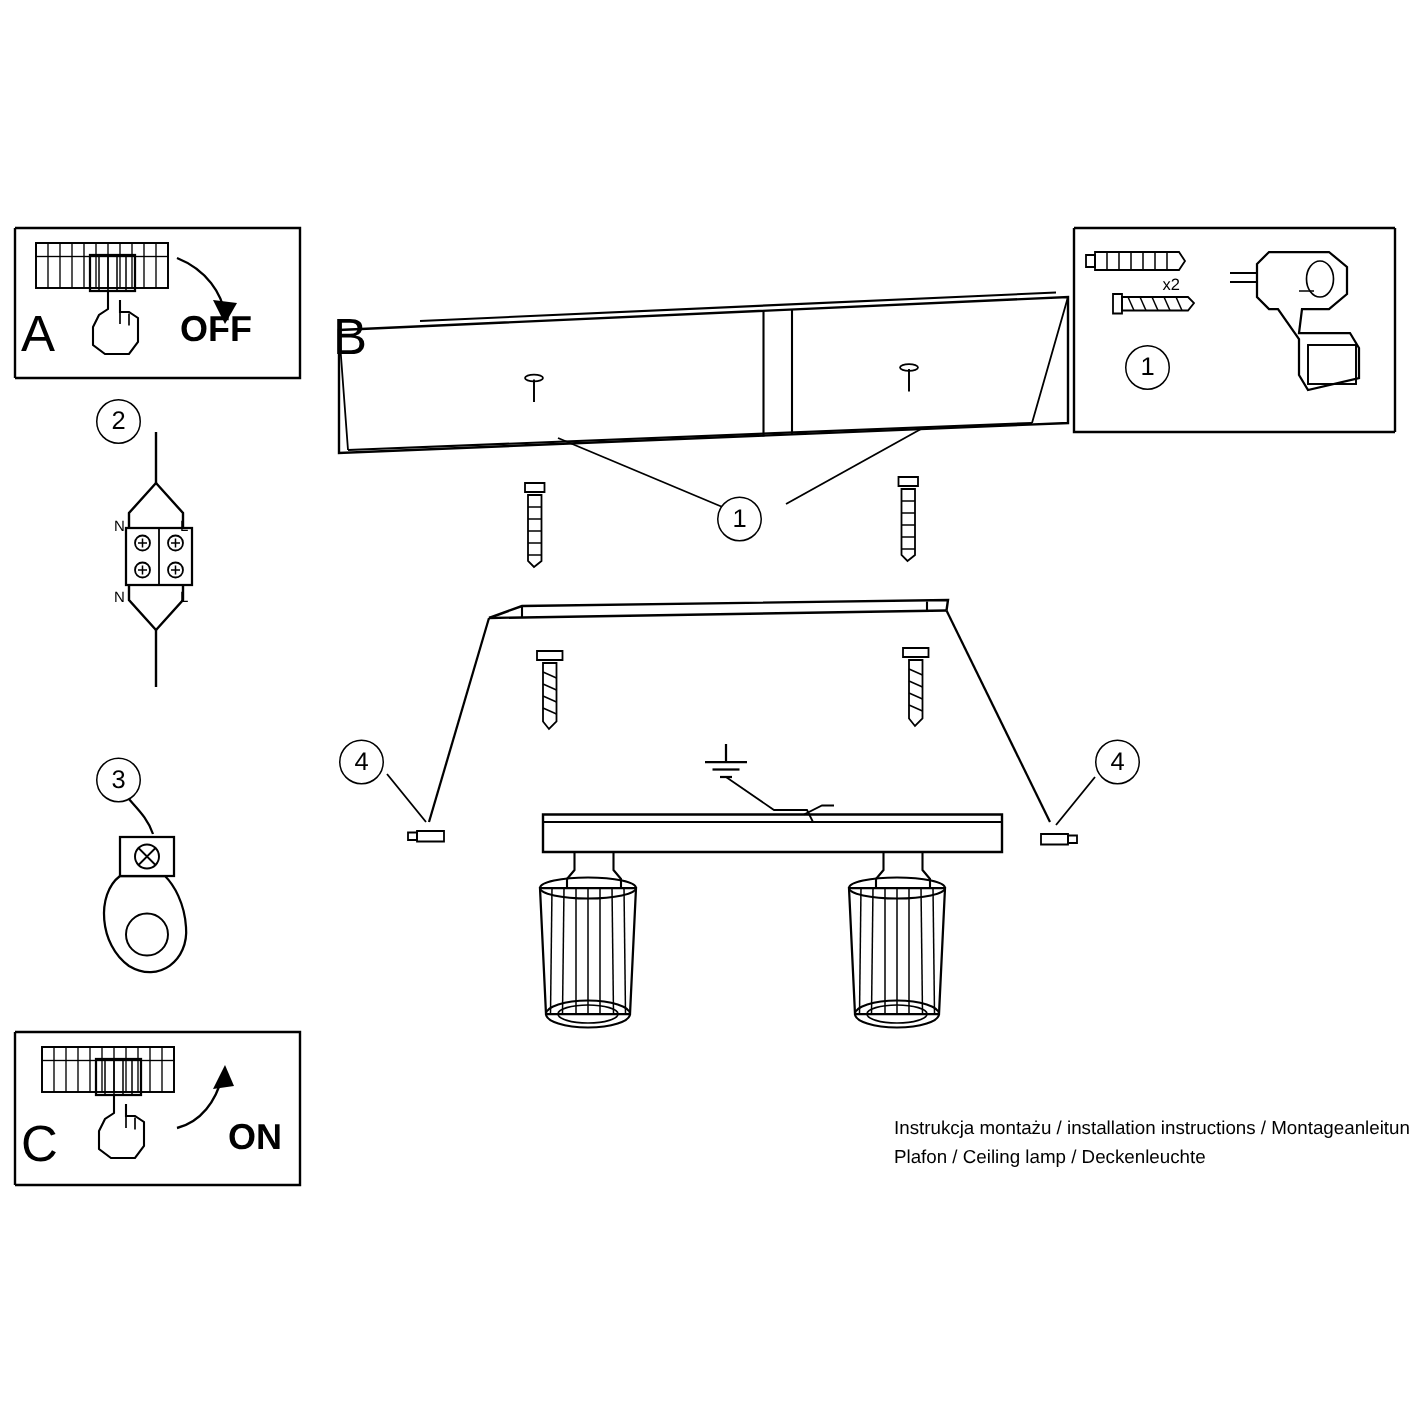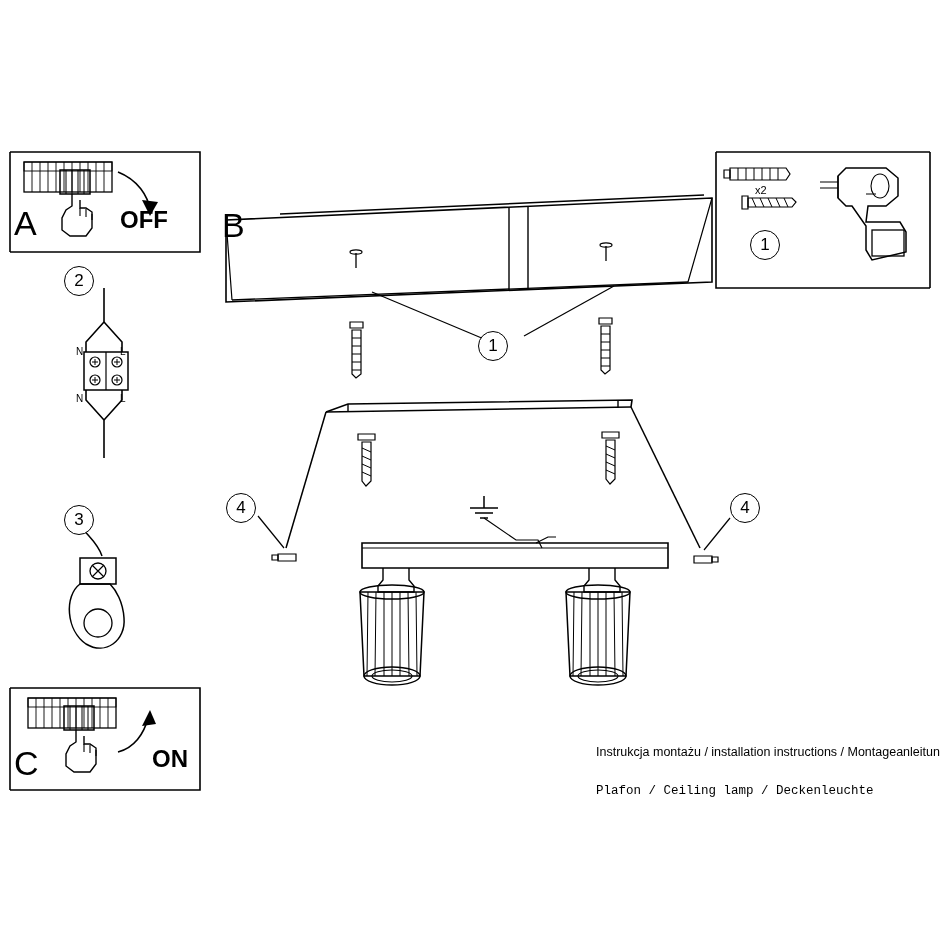--- a/index.html
+++ b/index.html
@@ -40,20 +40,21 @@
     border: 1.6px solid #000;
     border-radius: 50%;
     box-sizing: border-box;
     text-align: center;
     line-height: 27px;
     font-size: 17px;
     background: #fff;
   }
   .x2 {
     font-size: 11px;
+    margin-left: 20px;
   }
   .footer-text {
     font-size: 12.5px;
     line-height: 19px;
     color: #000;
   }
   svg { display: block; }
   .ln { stroke: #000; fill: none; }
 </style>
 </head>
@@ -361,15 +362,15 @@
 
   <div class="callout" style="left:64px; top:505px;">3</div>
 
   <div class="callout" style="left:478px; top:331px;">1</div>
 
   <div class="callout" style="left:226px; top:493px;">4</div>
 
   <div class="callout" style="left:730px; top:493px;">4</div>
 
   <div class="label footer-text" style="left:596px; top:743px;">Instrukcja montażu / installation instructions / Montageanleitung</div>
-  <div class="label footer-text" style="left:596px; top:782px;font-family:Liberation Mono, monospace;">Plafon / Ceiling lamp / Deckenleuchte</div>
+  <div class="label footer-text" style="left:596px; top:762px;">Plafon / Ceiling lamp / Deckenleuchte</div>
 
 </div>
 
 </body></html>

